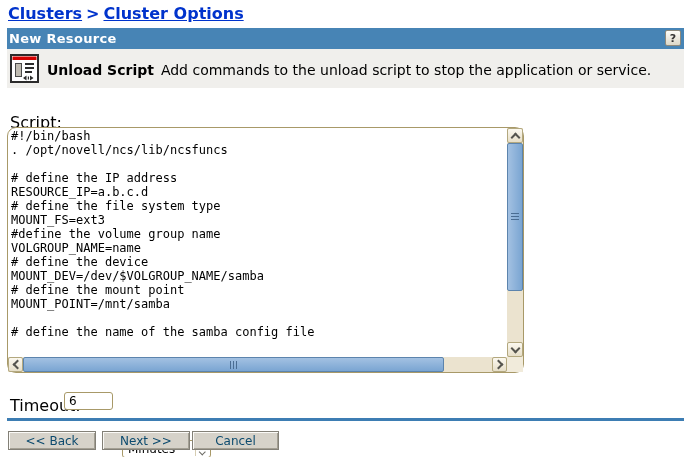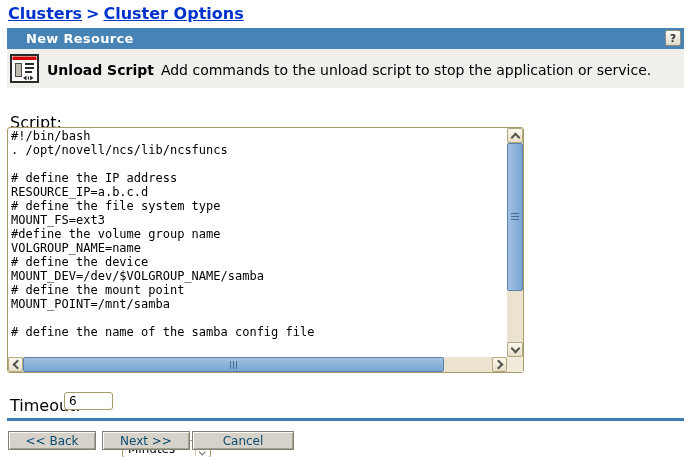--- a/index.html
+++ b/index.html
@@ -7,36 +7,36 @@
           font-family:"DejaVu Sans","Liberation Sans",sans-serif; color:#000; }
 
   
   .breadcrumb { position:absolute; left:8px; top:4px; font-size:16px; font-weight:bold; }
   .breadcrumb a { color:#0033cc; text-decoration:underline; cursor:pointer; }
   .breadcrumb .sep { color:#0033cc; margin:0 4px; }
 
   
   .titlebar { position:absolute; left:7px; top:28px; width:677px; height:21px;
               background:#4784b5; display:flex; align-items:center; }
-  .title { color:#fff; font-weight:bold; font-size:13px; padding-left:19px; letter-spacing:.3px; }
+  .title { color:#fff; font-weight:bold; font-size:13px; padding-left:2px; letter-spacing:.3px; }
   .helpbtn { position:absolute; right:3px; top:2px; width:16px; height:16px;
              background:linear-gradient(#fdfcf8,#ddd8c8); border:1px solid #8e8a7d; border-radius:2px;
              font-family:inherit; font-size:11px; font-weight:bold; color:#333;
              display:flex; align-items:center; justify-content:center; padding:0; cursor:pointer; }
 
   
   .stepbar { position:absolute; left:7px; top:49px; width:677px; height:39px; background:#f0efec; }
   .stepicon { position:absolute; left:3px; top:5px; }
   .steptext { position:absolute; left:40px; top:13px; font-size:14px; white-space:nowrap; }
   .steptitle { font-weight:bold; margin-right:7px; }
 
   
   .scriptlabel { position:absolute; left:10px; top:113px; font-size:16px; }
   .scriptbox { position:absolute; left:7px; top:127px; width:517px; height:246px; box-sizing:border-box;
-               border:1px solid #a89968; border-radius:3px; background:#fff; }
+               border:1px solid #a89968; border-radius:9px; background:#fff; }
   .scriptcontent { position:absolute; left:0; top:0; right:16px; bottom:15px; margin:0;
                    padding:1px 2px 0 3px; overflow:hidden; cursor:text;
                    font-family:"DejaVu Sans Mono","Liberation Mono",monospace; font-size:12px; line-height:14px; }
 
   
   .vscroll { position:absolute; top:0; right:0; bottom:15px; width:16px; background:#ebe3cf;
              display:flex; flex-direction:column; }
   .hscroll { position:absolute; left:0; right:16px; bottom:0; height:15px; background:#ebe3cf;
              display:flex; flex-direction:row; }
   .sbtn { flex:0 0 15px; box-sizing:border-box; background:linear-gradient(#fbf8ef,#e7dfc9);
@@ -79,21 +79,21 @@
   .stepper { position:absolute; right:1px; top:1px; bottom:1px; width:13px; border-left:1px solid #d6cdb2;
              display:flex; flex-direction:column; align-items:center; justify-content:center; gap:2px; }
 
   
   .divider { position:absolute; left:7px; top:418px; width:677px; height:3px; background:#3d7db3; }
   .btn { position:absolute; top:431px; height:19px; background:#d6d2c9; border:1px solid #838077;
          box-shadow:inset 1px 1px 0 #fbfaf7, inset -1px -1px 0 #a39f93;
          font-family:inherit; font-size:12px; color:#0c4a6e; padding:0; cursor:pointer; }
   .btn-back { left:8px; width:88px; }
   .btn-next { left:102px; width:88px; }
-  .btn-cancel { left:192px; width:102px; }
+  .btn-cancel { left:192px; width:87px; }
 </style>
 </head>
 <body>
 
 <div class="page">
 
   <div class="breadcrumb">
     <a href="#">Clusters</a><span class="sep">&gt;</span><a href="#">Cluster Options</a>
   </div>
 

